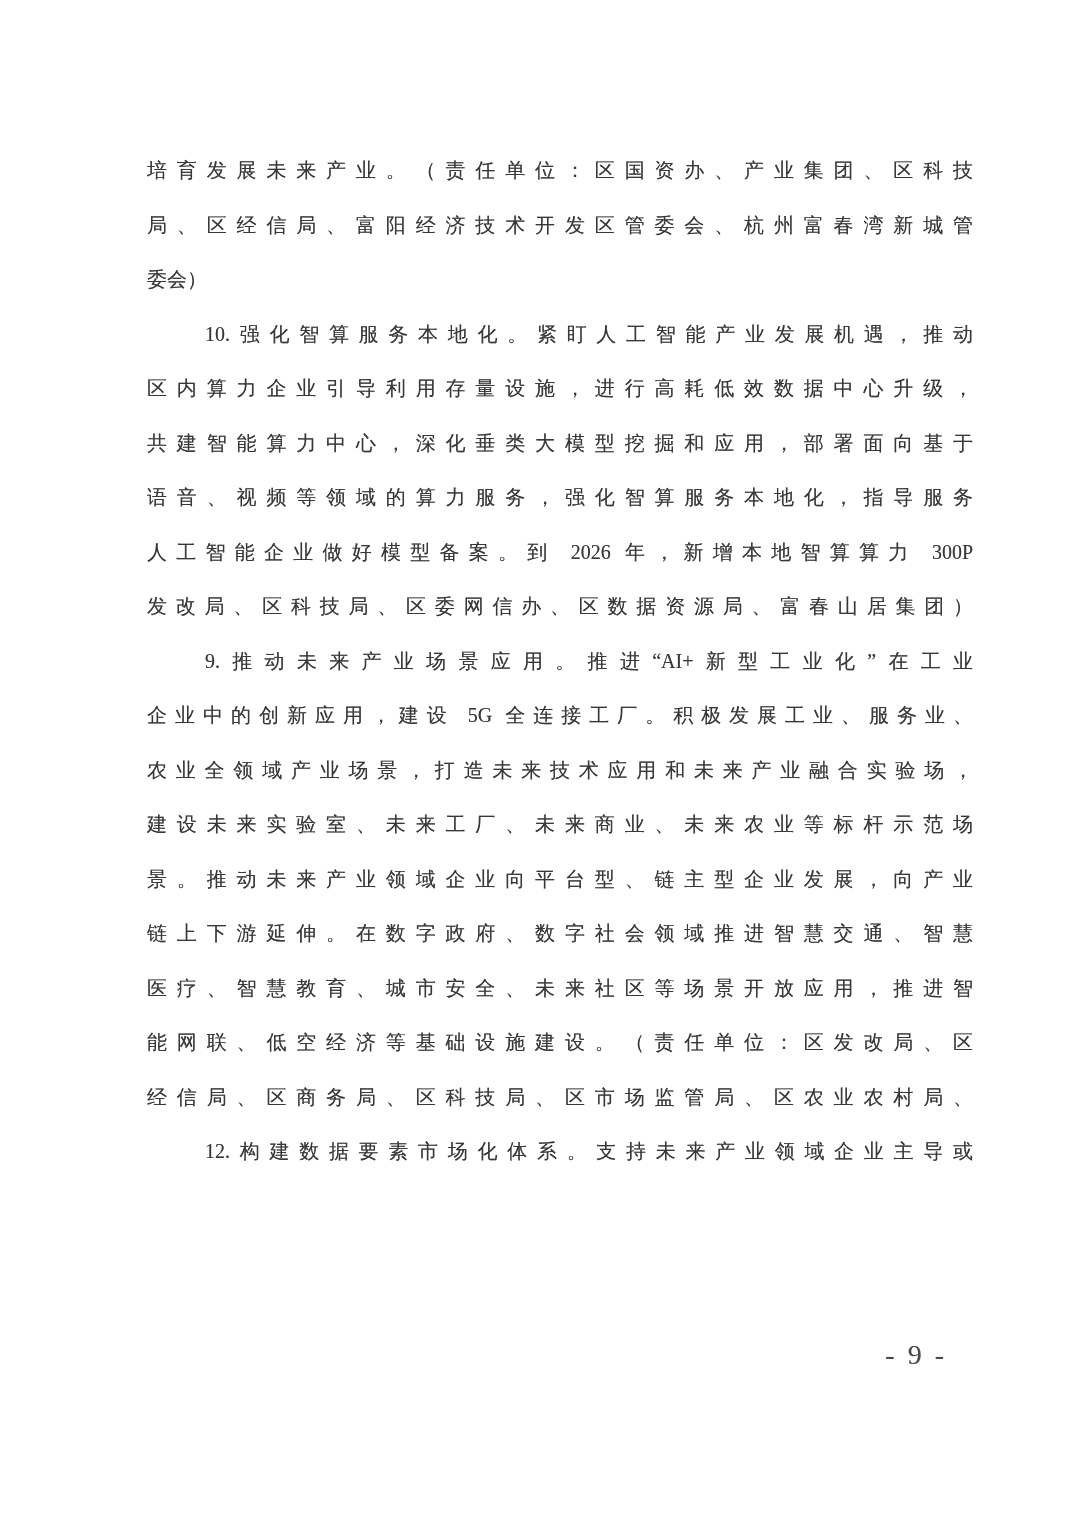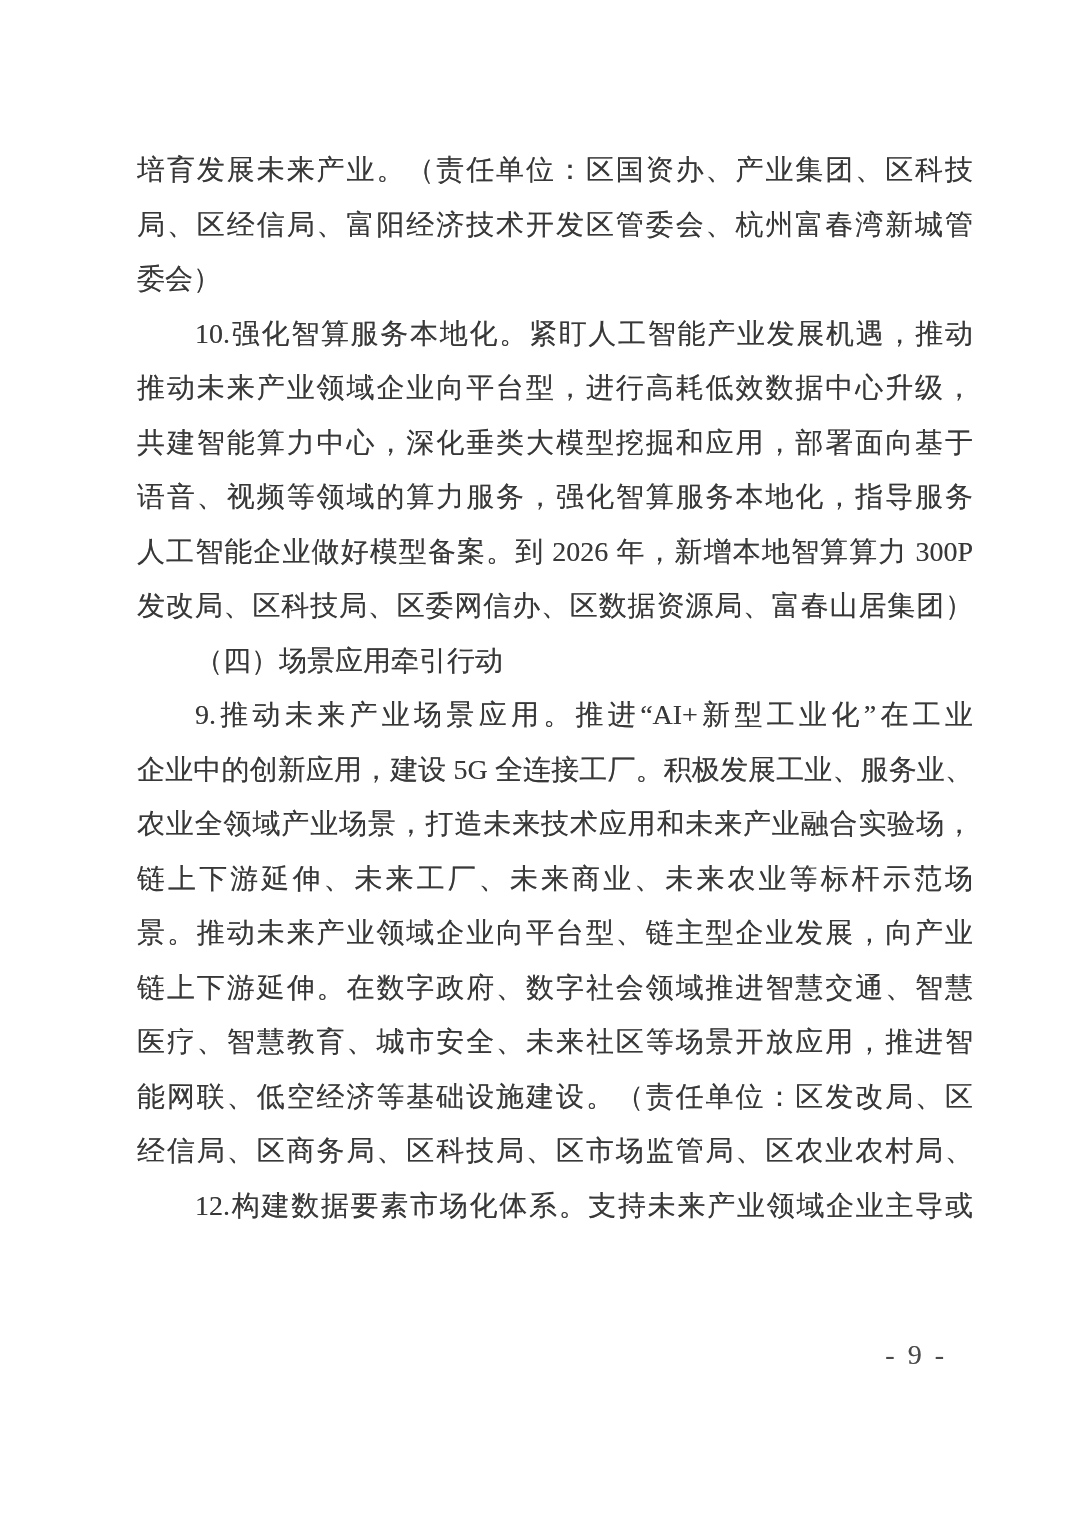--- a/index.html
+++ b/index.html
@@ -17,25 +17,26 @@
   }
   .text-block {
     position: absolute;
     left: 137px;
     top: 143px;
     width: 836px;
   }
   .line {
     height: 54.5px;
     line-height: 54.5px;
-    font-size: 28px;
+    font-size: 20px;
     text-align: justify;
     text-align-last: left;
     overflow: hidden;
     text-shadow: 0 0 0.6px rgba(56,56,56,0.55);
+    margin-left: 10px;
   }
   .line.fill {
     text-align-last: justify;
   }
   .line.indent {
     text-indent: 58px;
   }
   .page-number {
     position: absolute;
     top: 1332px;
@@ -50,30 +51,29 @@
 </style>
 </head>
 <body>
 
 <div class="page">
   <div class="text-block">
       <div class="line fill">培育发展未来产业。（责任单位：区国资办、产业集团、区科技</div>
       <div class="line fill">局、区经信局、富阳经济技术开发区管委会、杭州富春湾新城管</div>
       <div class="line">委会）</div>
       <div class="line indent fill">10.强化智算服务本地化。紧盯人工智能产业发展机遇，推动</div>
-      <div class="line fill">推动未来产业领域企业向平台型，进行高耗低效数据中心升级，</div>
+      <div class="line fill">区内算力企业引导利用存量设施，进行高耗低效数据中心升级，</div>
       <div class="line fill">共建智能算力中心，深化垂类大模型挖掘和应用，部署面向基于</div>
       <div class="line fill">语音、视频等领域的算力服务，强化智算服务本地化，指导服务</div>
       <div class="line fill">人工智能企业做好模型备案。到 2026 年，新增本地智算算力 300P</div>
       <div class="line fill">发改局、区科技局、区委网信办、区数据资源局、富春山居集团）</div>
-      <div class="line indent">（四）场景应用牵引行动</div>
       <div class="line indent fill">9.推动未来产业场景应用。推进“AI+新型工业化”在工业</div>
       <div class="line fill">企业中的创新应用，建设 5G 全连接工厂。积极发展工业、服务业、</div>
       <div class="line fill">农业全领域产业场景，打造未来技术应用和未来产业融合实验场，</div>
-      <div class="line fill">链上下游延伸、未来工厂、未来商业、未来农业等标杆示范场</div>
+      <div class="line fill">建设未来实验室、未来工厂、未来商业、未来农业等标杆示范场</div>
       <div class="line fill">景。推动未来产业领域企业向平台型、链主型企业发展，向产业</div>
       <div class="line fill">链上下游延伸。在数字政府、数字社会领域推进智慧交通、智慧</div>
       <div class="line fill">医疗、智慧教育、城市安全、未来社区等场景开放应用，推进智</div>
       <div class="line fill">能网联、低空经济等基础设施建设。（责任单位：区发改局、区</div>
       <div class="line fill">经信局、区商务局、区科技局、区市场监管局、区农业农村局、</div>
       <div class="line indent fill">12.构建数据要素市场化体系。支持未来产业领域企业主导或</div>
     </div>
   <div class="page-number">- 9 -</div>
 </div>
 

